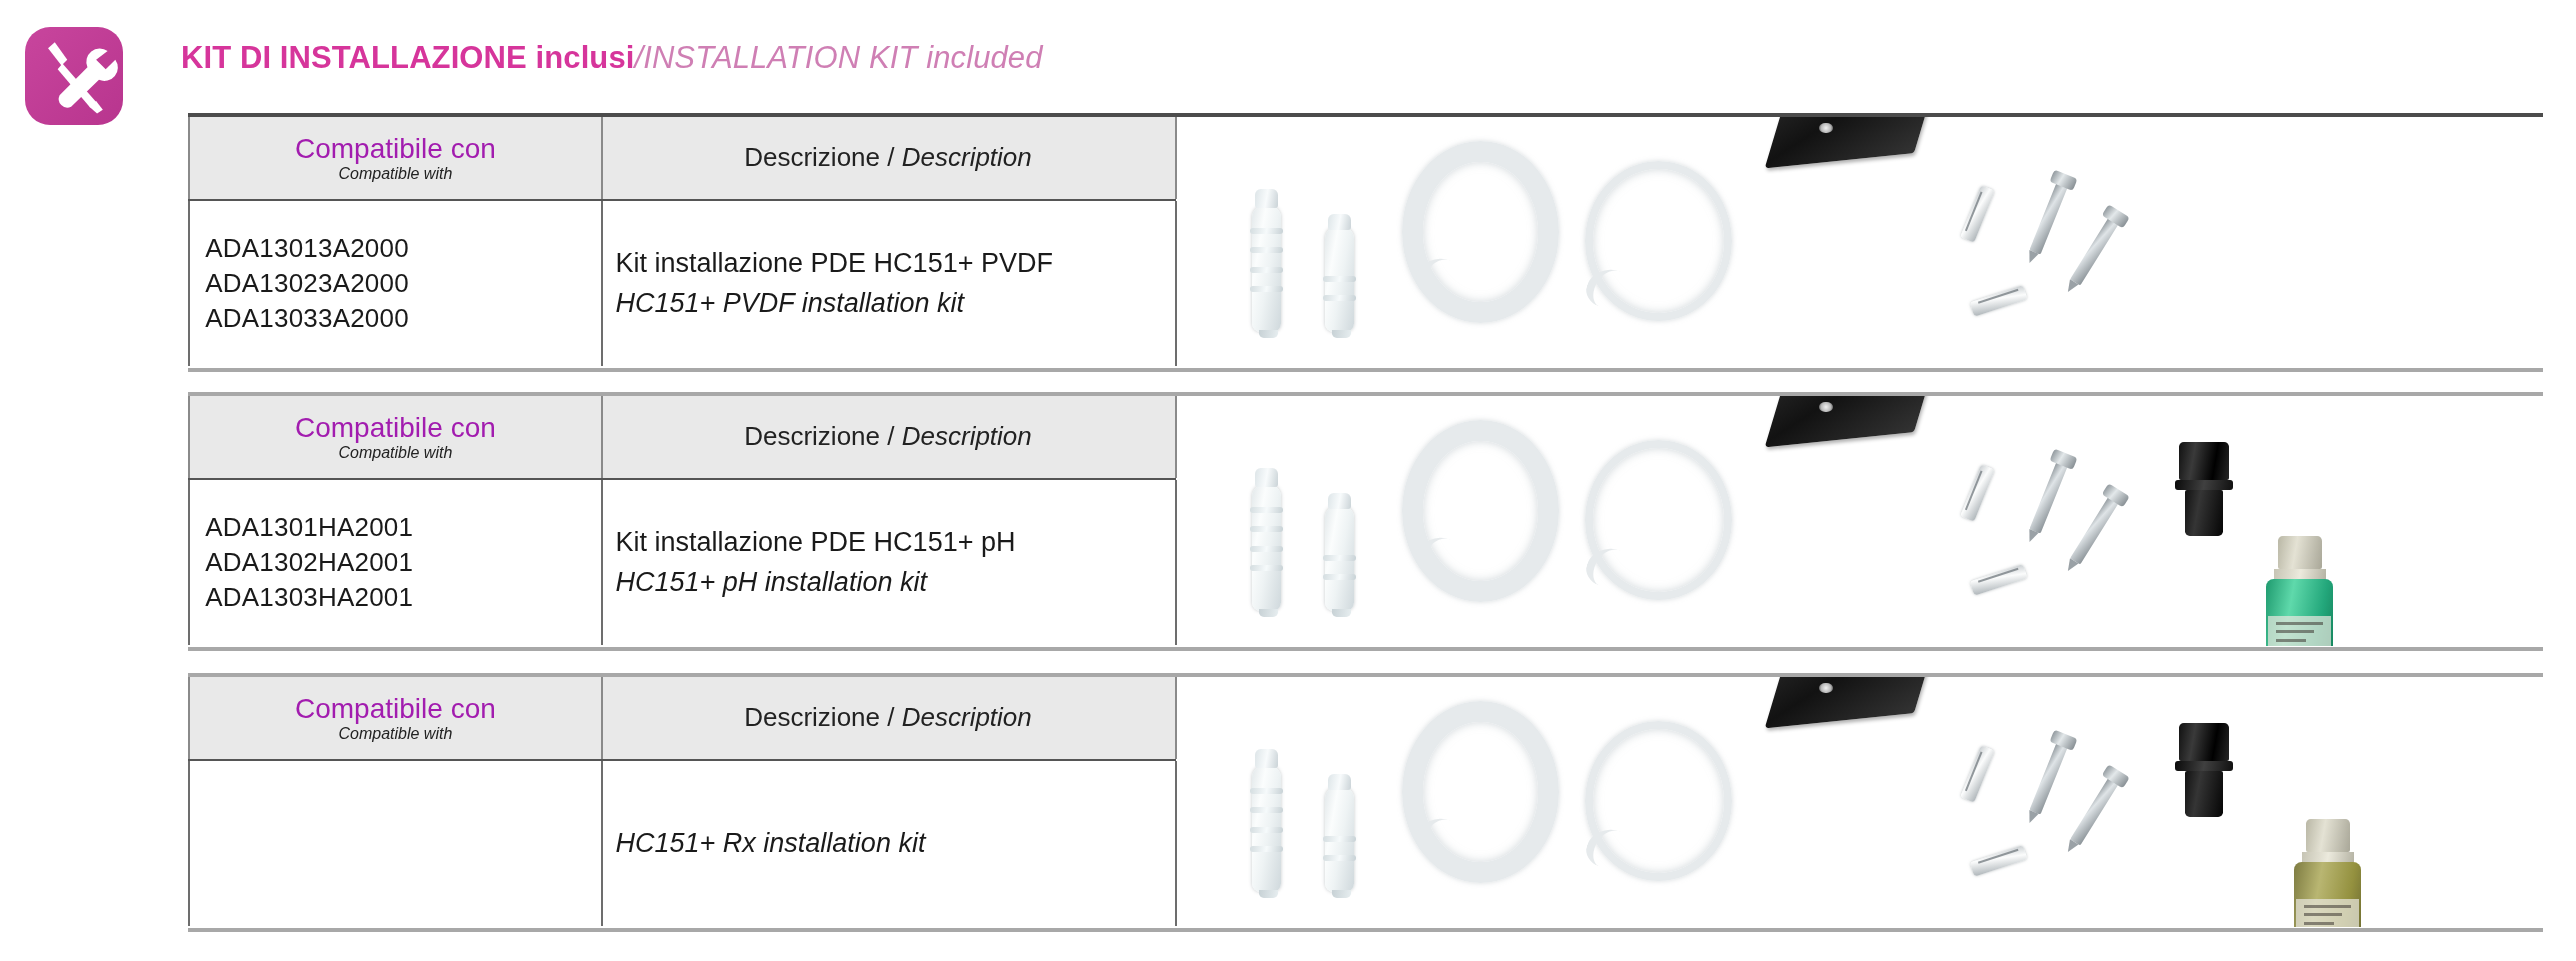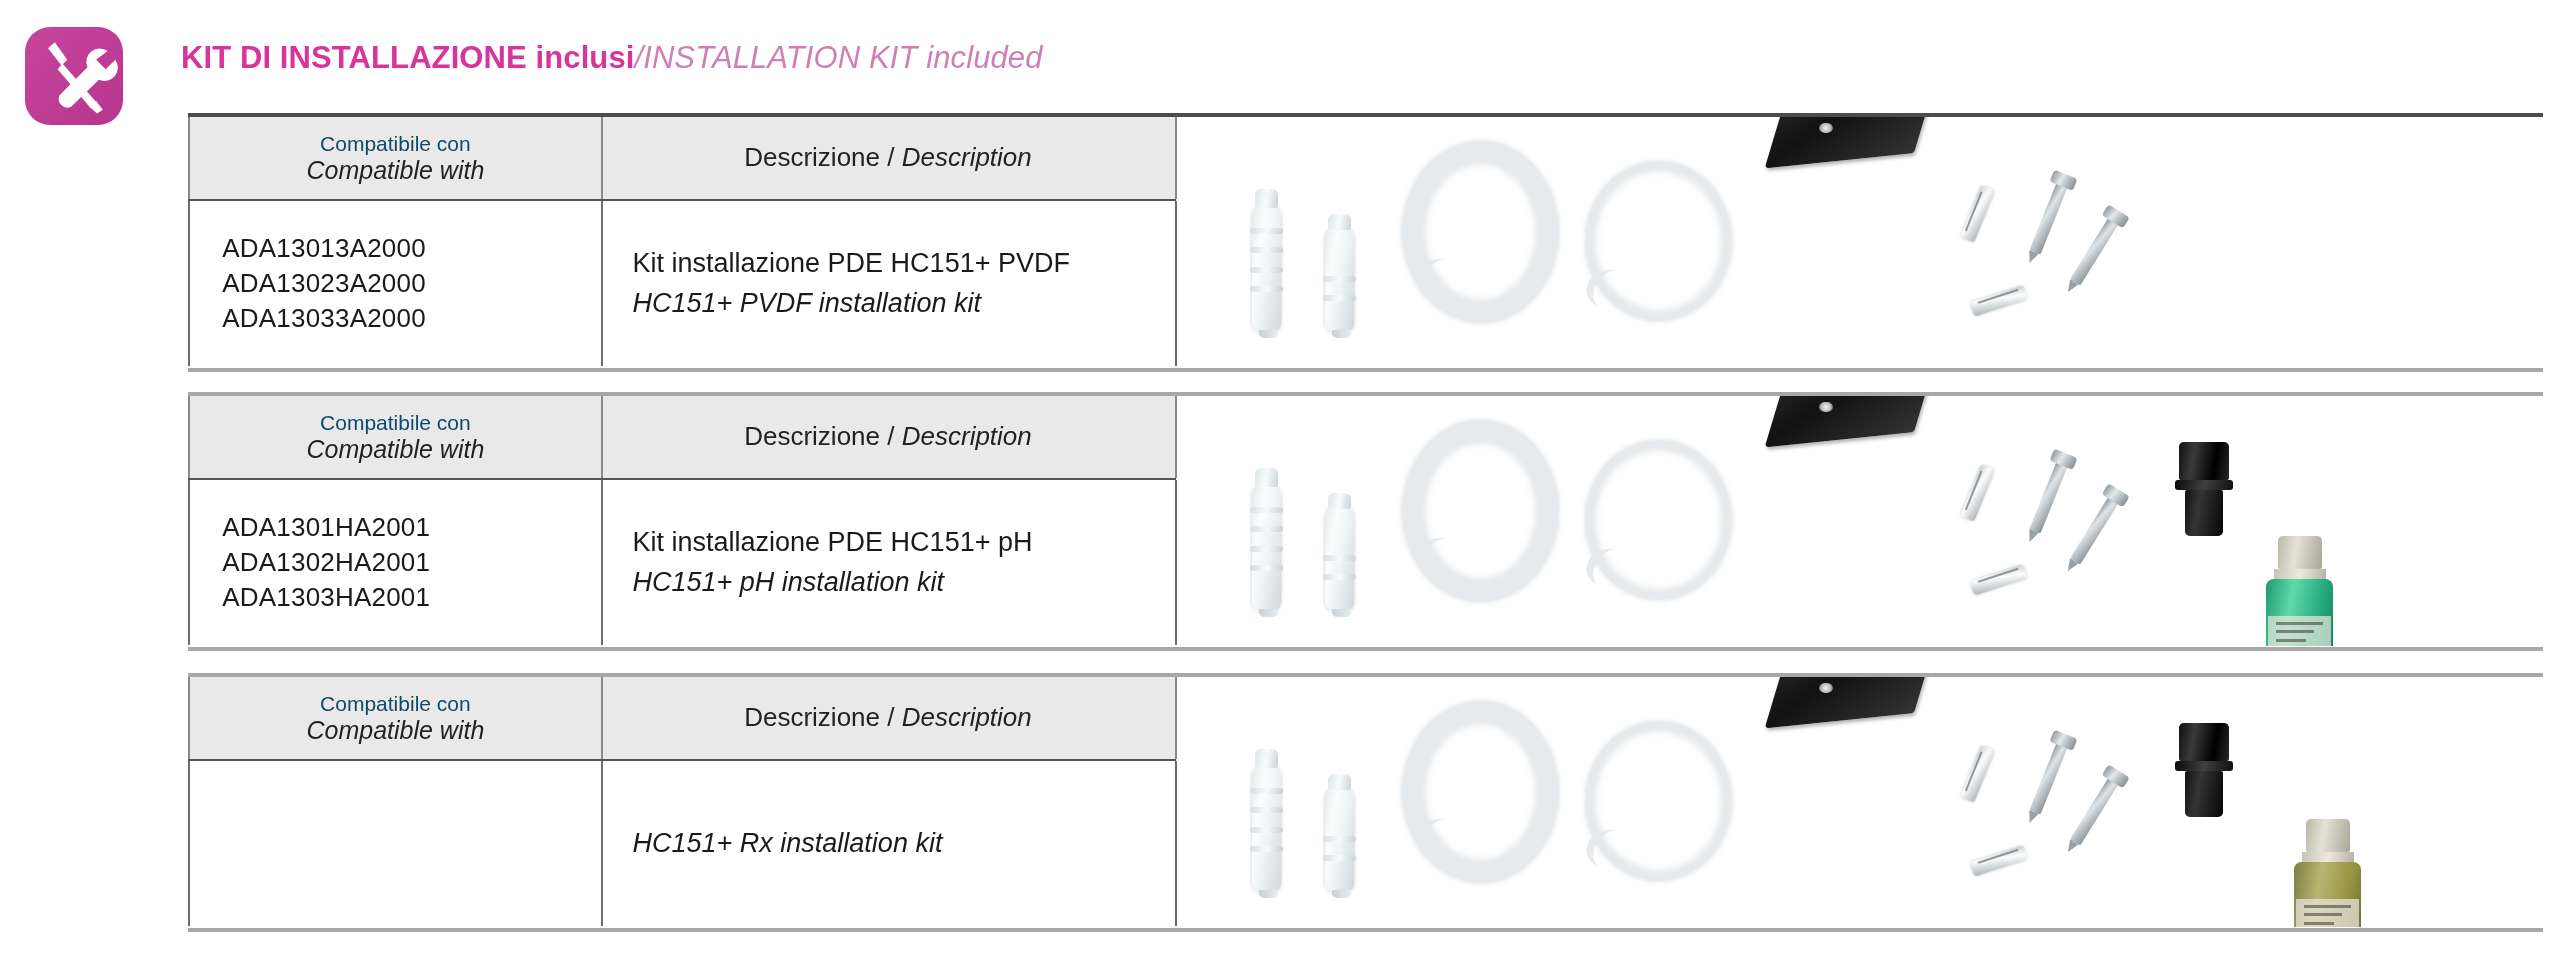--- a/index.html
+++ b/index.html
@@ -104,32 +104,31 @@
     top: 0; bottom: 0;
     display: flex;
     flex-direction: column;
     align-items: center;
     justify-content: center;
     text-align: center;
     line-height: 1.12;
   }
   .head-cell.compat { left: 1.9px; width: 411px; }
   .head-cell.descr  { left: 414px; width: 572px; }
-  .head-cell .l1 { font-size: 21px; color: #0c4a6e; }
-  .head-cell .l2 { font-size: 25px; color: #222; font-style: italic; }
+  .head-cell .l1 { font-size: 28px; color: #a21caf; }
+  .head-cell .l2 { font-size: 16px; color: #222; font-style: italic; }
   .head-cell.descr .one { font-size: 26px; color: #222; white-space: nowrap; }
   .head-cell.descr .one em { font-style: italic; }
 
   .body-cell {
     position: absolute;
     top: 0; bottom: 0;
     display: flex;
     flex-direction: column;
     justify-content: center;
-    margin-left: 17px;
   }
   .body-cell.codes {
     left: 1.9px; width: 411px;
     padding-left: 15.4px;
     box-sizing: border-box;
     align-items: flex-start;
   }
   .body-cell.codes .code {
     font-size: 26px;
     line-height: 1.33;

